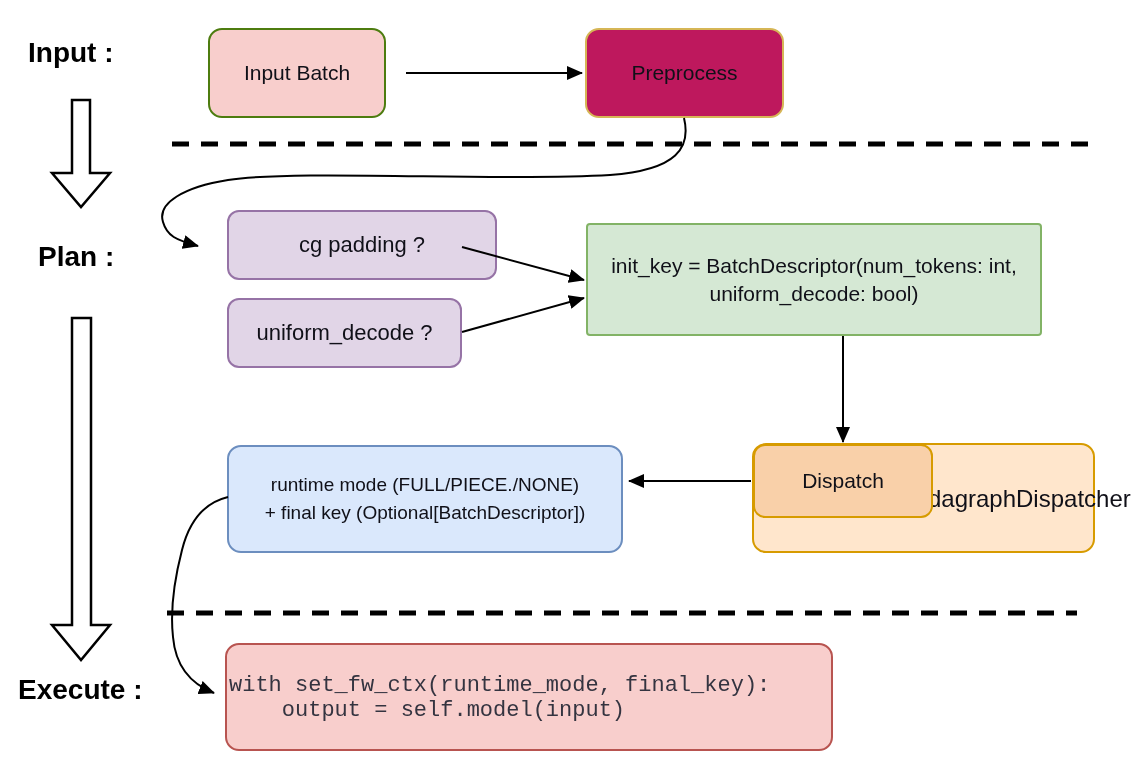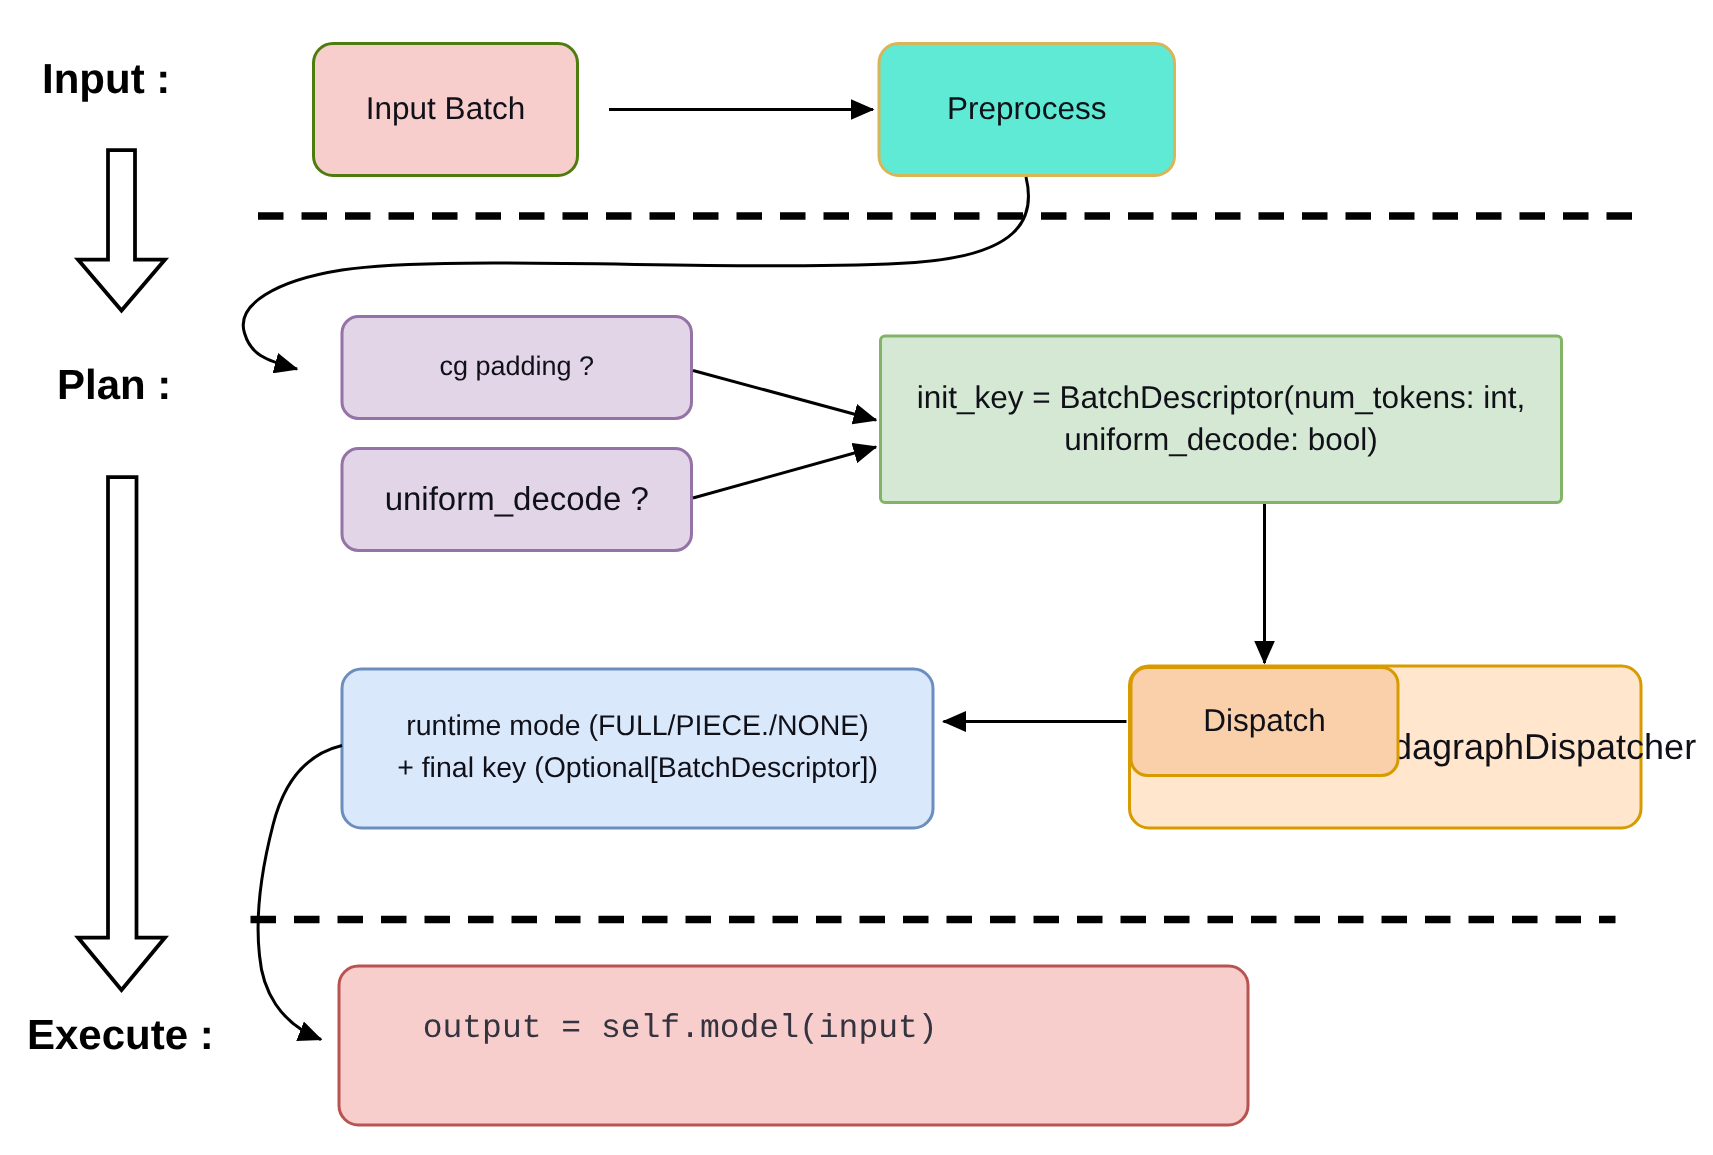--- a/index.html
+++ b/index.html
@@ -4,24 +4,24 @@
 <style>
   html,body{margin:0;padding:0;background:#fff;}
   #canvas{position:relative;width:1142px;height:770px;background:#fff;overflow:hidden;
           font-family:"Liberation Sans",sans-serif;color:#101018;}
   .node{position:absolute;box-sizing:border-box;display:flex;flex-direction:column;
         align-items:center;justify-content:center;text-align:center;line-height:1.3;}
   .stage-label{position:absolute;font-weight:bold;font-size:28px;color:#000;white-space:nowrap;}
 
   #input-batch{left:208px;top:28px;width:178px;height:90px;background:#f8cecc;
     border:2px solid #4d7c0f;border-radius:14px;font-size:21px;}
-  #preprocess{left:585px;top:28px;width:199px;height:90px;background:#5eead4;
+  #preprocess{left:585px;top:28px;width:199px;height:90px;background:#be185d;
     border:2px solid #d6b656;border-radius:14px;font-size:21px;}
-  #cg-padding{left:227px;top:210px;width:235px;height:70px;background:#e1d5e7;
-    border:2px solid #9673a6;border-radius:12px;font-size:18px;}
+  #cg-padding{left:227px;top:210px;width:270px;height:70px;background:#e1d5e7;
+    border:2px solid #9673a6;border-radius:12px;font-size:22px;}
   #uniform-decode{left:227px;top:298px;width:235px;height:70px;background:#e1d5e7;
     border:2px solid #9673a6;border-radius:12px;font-size:22px;}
   #init-key{left:586px;top:223px;width:456px;height:113px;background:#d5e8d4;
     border:2px solid #82b366;border-radius:4px;font-size:21px;line-height:28px;}
   #cudagraph{left:752px;top:443px;width:343px;height:110px;background:#ffe6cc;
     border:2px solid #d79b00;border-radius:14px;}
   #cudagraph-text{position:absolute;left:179px;top:0;width:162px;height:106px;display:flex;
     flex-direction:row;align-items:center;justify-content:center;font-size:24px;line-height:33px;}
   #dispatch{left:753px;top:444px;width:180px;height:74px;background:#f9d0a9;
     border:2px solid #d79b00;border-radius:12px;font-size:21px;}
@@ -74,20 +74,21 @@
   <div class="node" id="dispatch">
     <span>Dispatch</span>
   </div>
 
   <div class="node" id="runtime-mode">
     <span>runtime mode (FULL/PIECE./NONE)</span>
     <span>+ final key (Optional[BatchDescriptor])</span>
   </div>
 
   <div class="node" id="exec-code">
+    <span class="codeline">with set_fw_ctx(runtime_mode, final_key):</span>
     <span class="codeline">    output = self.model(input)</span>
   </div>
 
   <svg id="connector-layer" viewBox="0 0 1142 770" xmlns="http://www.w3.org/2000/svg">
     <defs>
       <marker id="ah" markerUnits="userSpaceOnUse" markerWidth="16" markerHeight="14" refX="15" refY="7" orient="auto">
         <path d="M0,0 L16,7 L0,14 Z" fill="#000"></path>
       </marker>
     </defs>
 

